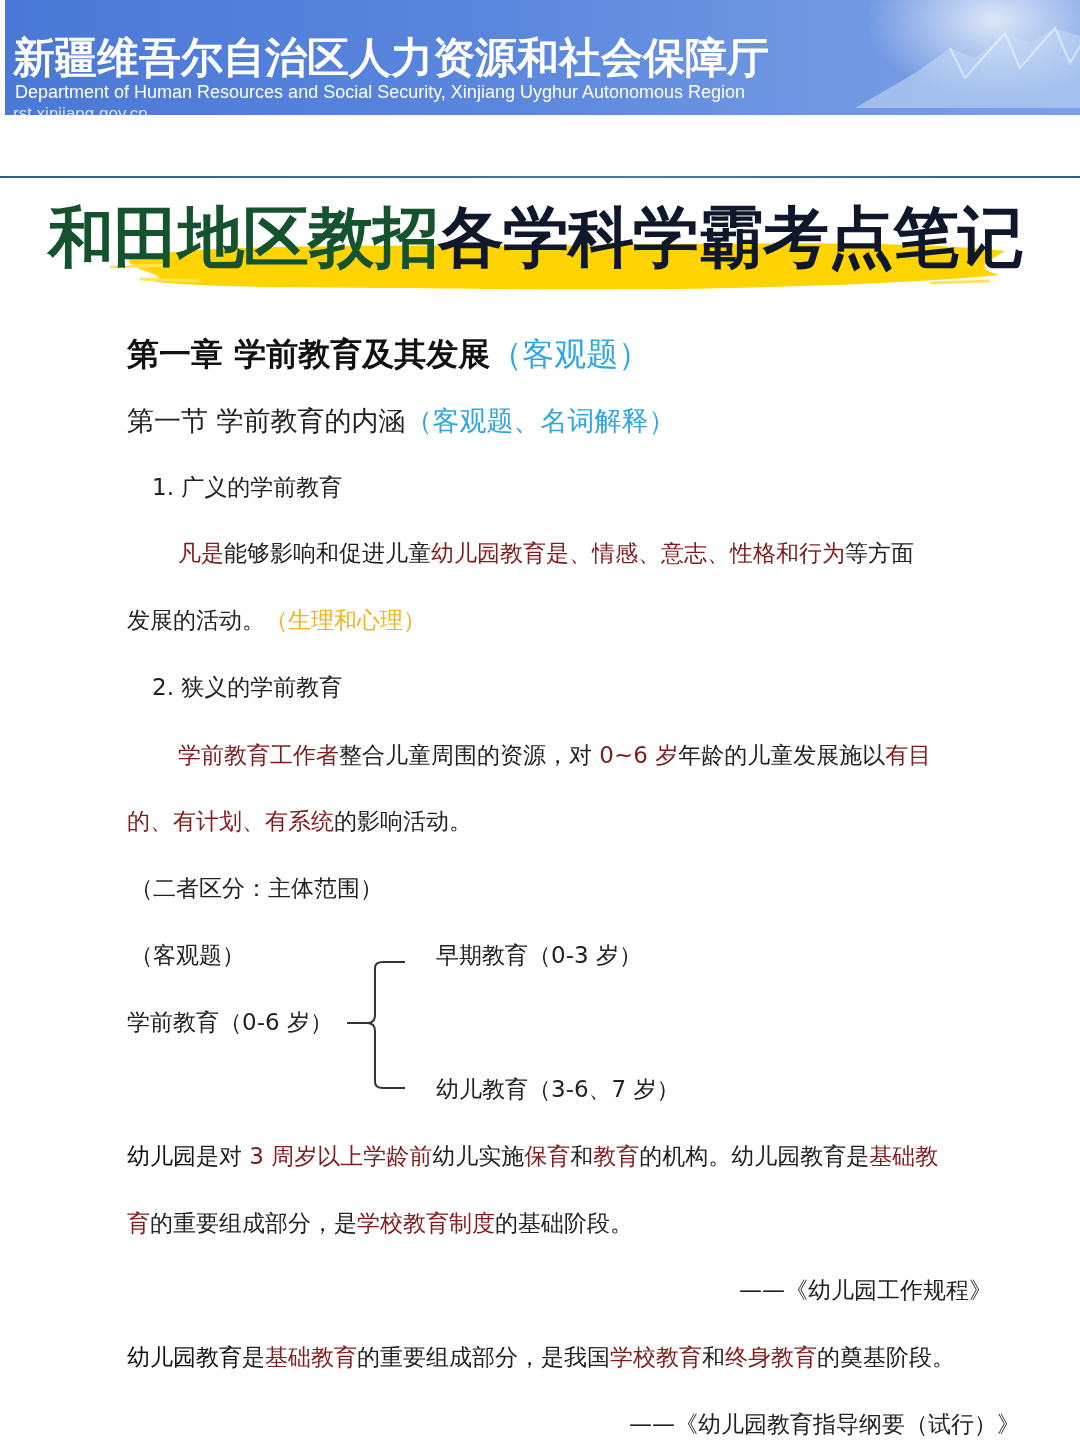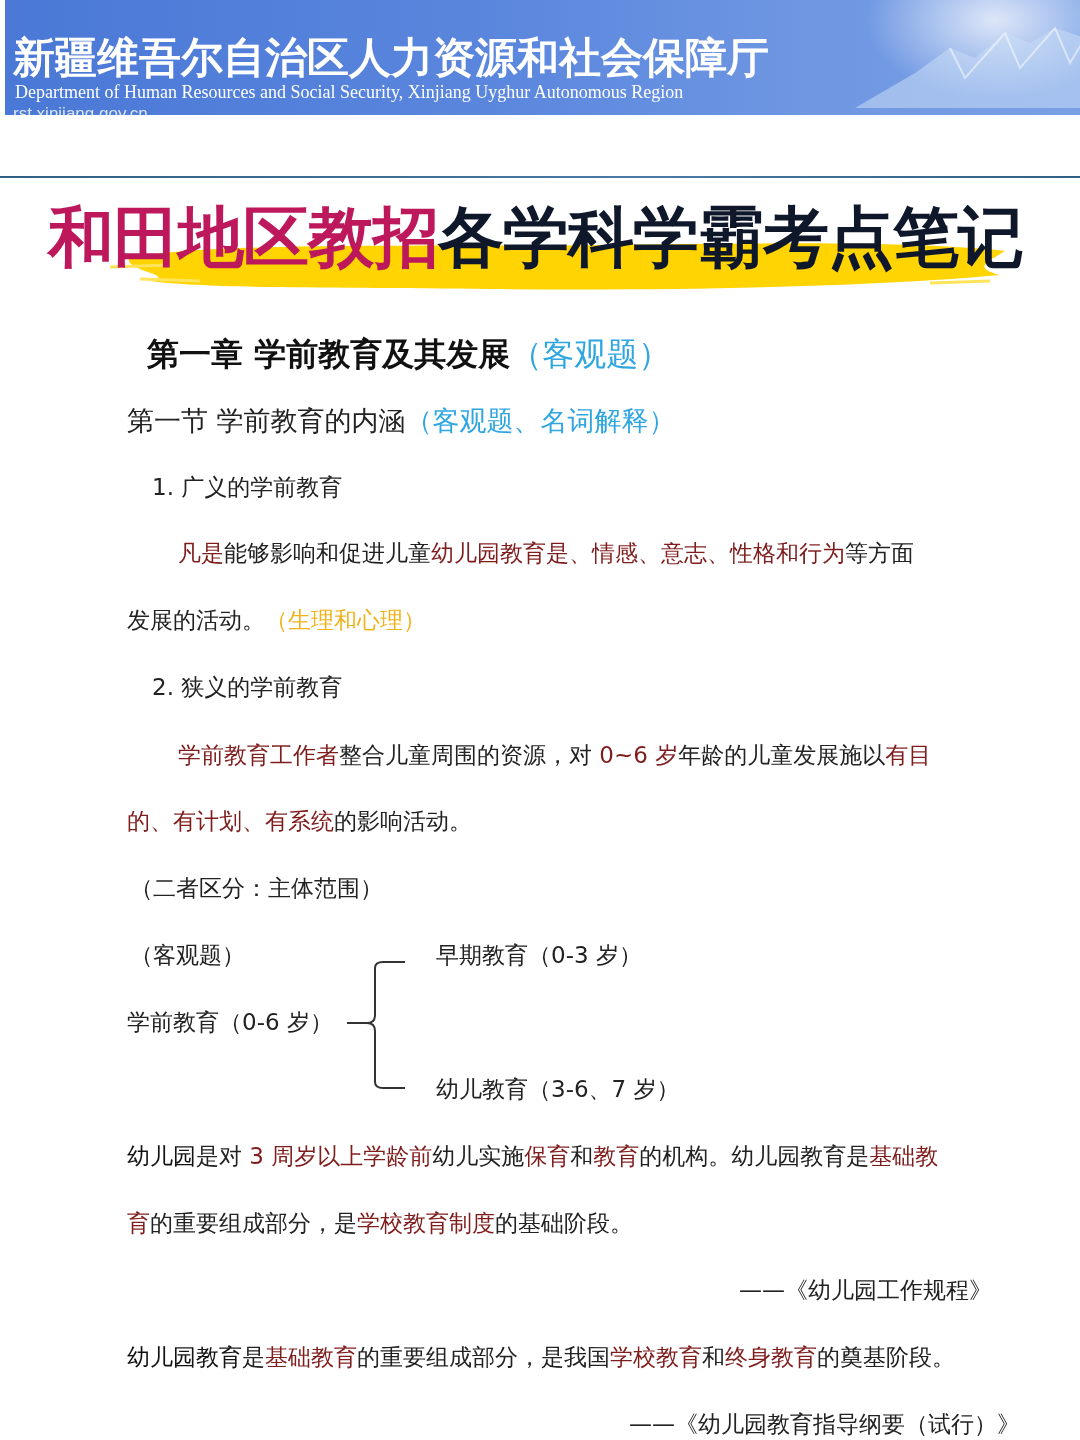--- a/index.html
+++ b/index.html
@@ -19,45 +19,45 @@
   }
   .banner .mountain {
     position:absolute; right:0; top:18px; width:230px; height:90px;
   }
   .banner-cn {
     position:absolute; left:8px; top:30px; font-size:42px; font-weight:bold;
     color:#ffffff; letter-spacing:0px; white-space:nowrap;
   }
   .banner-en {
     position:absolute; left:10px; top:82px; font-size:18px; color:#ffffff; white-space:nowrap;
-    font-family:Liberation Serif, serif;
+    font-family:Liberation Sans, sans-serif;
   }
   .banner-url {
     position:absolute; left:8px; top:104px; font-size:17px; color:#dbe5f7; white-space:nowrap;
     font-family:"Liberation Sans",sans-serif;
   }
   .divider {
     position:absolute; left:0; top:176px; width:1080px; height:2px;
     background:linear-gradient(90deg,#2f5f86,#4a7aa3 60%,#2f5f86);
   }
   .title-wrap { position:absolute; left:0; top:185px; width:1080px; height:110px; }
   .brush {
     position:absolute; left:110px; top:52px; width:900px; height:56px;
   }
   .title {
     position:absolute; left:48px; top:8px; font-size:66px; font-weight:bold;
     font-family:"DejaVu Serif","Liberation Serif",serif; white-space:nowrap; letter-spacing:-1px;
   }
-  .title .black { color:#be185d; }
+  .title .black { color:#14532d; }
   .title .red { color:#0f172a; }
   .abs { position:absolute; white-space:nowrap; }
   .red { color:#7f1d1d; }
   .blue { color:#2fa6e0; }
   .orange { color:#f2b21c; }
-  .h1 { font-size:32px; font-weight:bold; color:#111;margin-left:20px; }
+  .h1 { font-size:32px; font-weight:bold; color:#111; }
   .h1 .blue { font-weight:normal; }
   .h2 { font-size:27px; color:#222; }
   .p { font-size:23px; color:#222; }
   .bold { font-weight:normal; color:#111; }
   .brace { position:absolute; left:345px; top:960px; width:70px; height:130px; }
 </style>
 </head>
 <body>
 
 <div class="banner">

